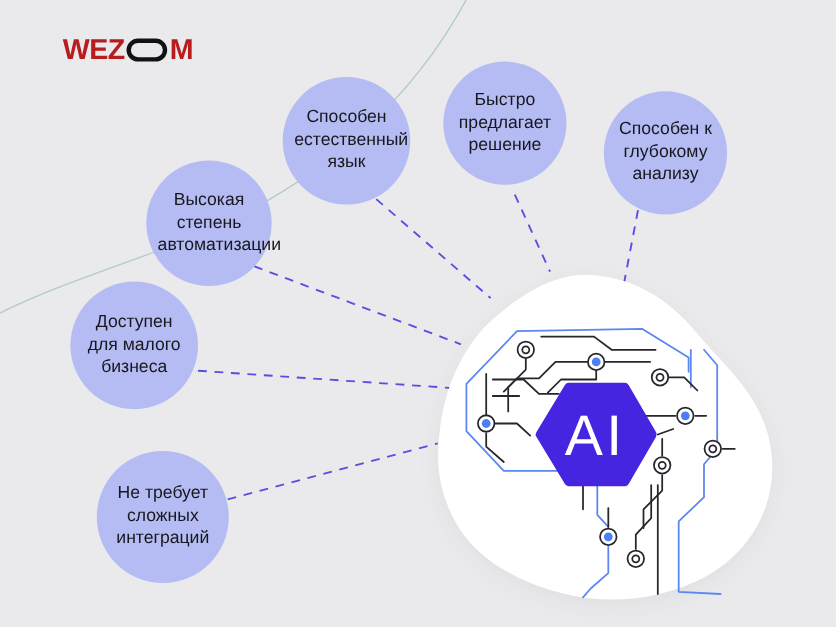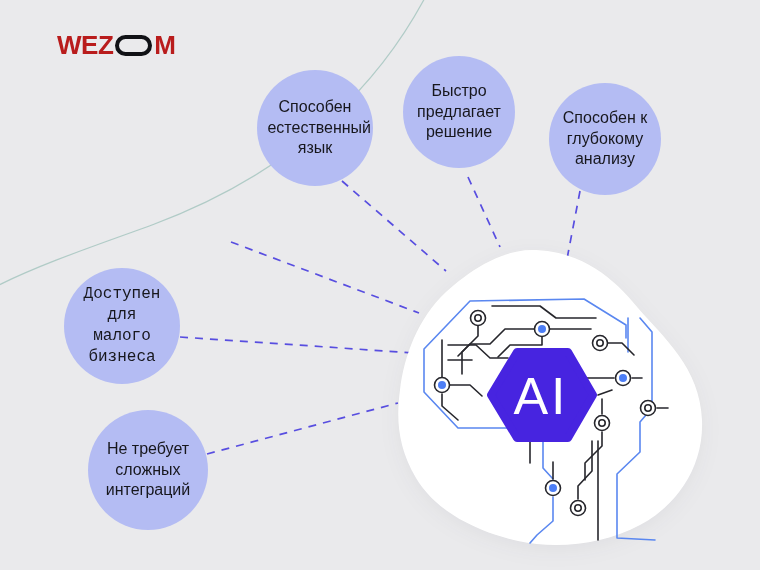--- a/index.html
+++ b/index.html
@@ -145,22 +145,25 @@
   </div>
 
   <div class="bubble" style="left:403px;top:56px;width:112px;height:112px;">
     <span>Быстро предлагает решение</span>
   </div>
 
   <div class="bubble" style="left:549px;top:83px;width:112px;height:112px;">
     <span>Способен к глубокому анализу</span>
   </div>
 
+  <div class="bubble" style="left:133px;top:146px;width:114px;height:114px;">
+    <span>Высокая степень автоматизации</span>
+  </div>
 
-  <div class="bubble" style="left:64px;top:268px;width:116px;height:116px;font-family:Liberation Mono, monospace;">
+  <div class="bubble" style="left:64px;top:256px;width:116px;height:116px;">
     <span>Доступен для малого бизнеса</span>
   </div>
 
   <div class="bubble" style="left:88px;top:410px;width:120px;height:120px;">
     <span>Не требует сложных интеграций</span>
   </div>
 
 </div>
 
 </body></html>

